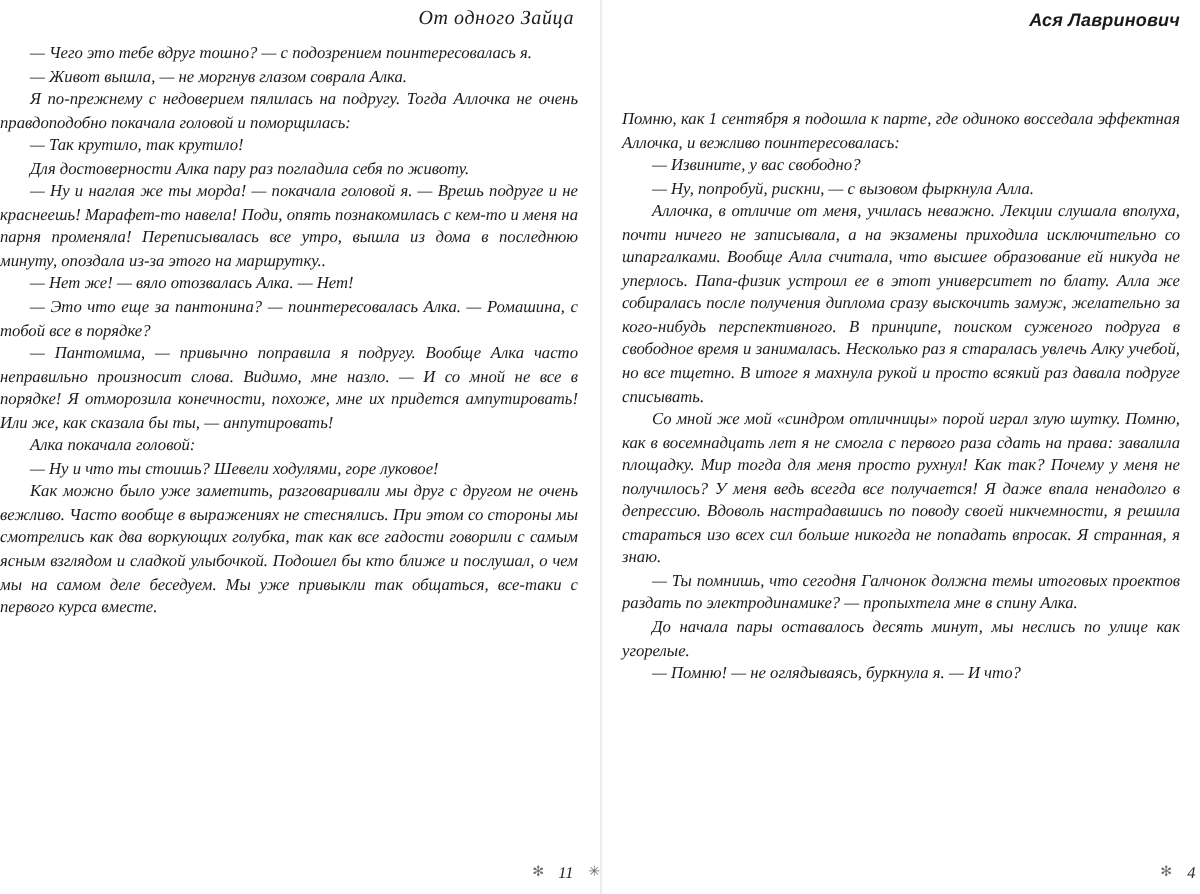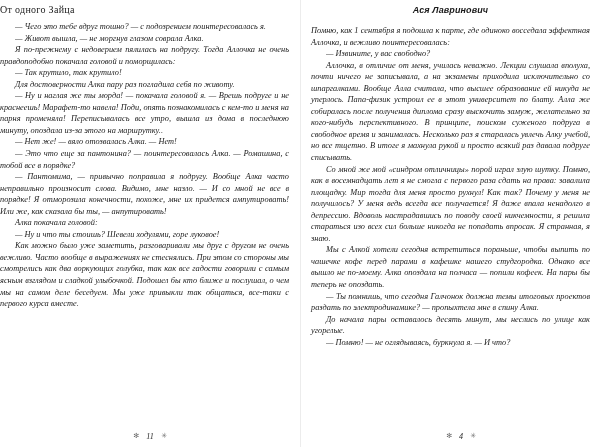--- a/index.html
+++ b/index.html
@@ -42,29 +42,30 @@
     padding: 0 10px 0 11px;
   }
   .running-head {
     height: 20px;
     line-height: 20px;
     font-size: 9.3px;
     white-space: nowrap;
     overflow: hidden;
   }
   .rh-left {
-    text-align: left;
+    text-align: right;
     font-family: "Liberation Serif", "DejaVu Serif", serif;
+    font-style: italic;
     font-weight: 400;
     letter-spacing: 0.3px;
     font-size: 10px;
     padding-right: 2px;
   }
   .rh-right {
-    text-align: center;
+    text-align: right;
     font-family: "Liberation Sans", "DejaVu Sans", sans-serif;
     font-style: italic;
     font-weight: bold;
     font-size: 9px;
     letter-spacing: 0.1px;
   }
   .body-text {
     font-size: 8.35px;
     line-height: 11.55px;
     text-align: justify;
@@ -79,27 +80,28 @@
     text-align: justify;
   }
   .body-text p.noindent {
     text-indent: 0;
   }
   .page-left .body-text {
     padding-top: 1px;
   }
   .page-right .body-text {
     padding-top: 5px;
+    margin-top: 29px;
   }
   .folio {
     position: absolute;
     bottom: 6px;
     left: 0;
     width: 100%;
-    text-align: center;
+    text-align: right;
     font-size: 8.2px;
     font-style: italic;
     color: #2b2b2b;
     letter-spacing: 0px;
   }
   .page-left .folio { padding-right: 11px; }
   .page-right .folio { padding-left: 11px; padding-right: 10px; }
   .folio .orn {
     display: inline-block;
     font-size: 7.5px;
@@ -140,23 +142,23 @@
     <div class="folio">
       <span class="orn">✻</span><span class="num">11</span><span class="orn">✳</span>
     </div>
   </div>
 
   <div class="page page-right">
     <div class="running-head rh-right">Ася Лавринович</div>
     <div class="body-text">
       <p class="noindent">Помню, как 1 сентября я подошла к парте, где одиноко восседала эффектная Аллочка, и вежливо поинтересовалась:</p>
       <p>— Извините, у вас свободно?</p>
+      <p>— Ну, попробуй, рискни, — с вызовом фыркнула Алла.</p>
       <p>Аллочка, в отличие от меня, училась неважно. Лекции слушала вполуха, почти ничего не записывала, а на экзамены приходила исключительно со шпаргалками. Вообще Алла считала, что высшее образование ей никуда не упер­лось. Папа-физик устроил ее в этот университет по блату. Алла же собиралась после получения диплома сразу выскочить замуж, желательно за кого-нибудь перспективного. В принципе, поиском суженого подруга в свободное время и занималась. Несколько раз я старалась увлечь Алку учебой, но все тщетно. В итоге я махнула рукой и просто всякий раз давала подруге списывать.</p>
       <p>Со мной же мой «синдром отличницы» порой играл злую шутку. Помню, как в восемнадцать лет я не смогла с первого раза сдать на права: завалила площадку. Мир тогда для меня просто рухнул! Как так? Почему у меня не получилось? У меня ведь всегда все получается! Я даже впала ненадолго в депрессию. Вдоволь настрадавшись по поводу своей никчемности, я решила стараться изо всех сил больше никогда не попадать впросак. Я странная, я знаю.</p>
-      <p>Мы с Алкой хотели сегодня встретиться пораньше, чтобы выпить по чашечке кофе перед парами в кафешке нашего студгородка. Однако все вышло не по-моему. Алка опоздала на полчаса — попили кофеек. На пары бы теперь не опоздать.</p>
       <p>— Ты помнишь, что сегодня Галчонок должна темы итоговых проектов раздать по электродинамике? — пропыхтела мне в спину Алка.</p>
       <p>До начала пары оставалось десять минут, мы неслись по улице как угорелые.</p>
       <p>— Помню! — не оглядываясь, буркнула я. — И что?</p>
     </div>
     <div class="folio">
       <span class="orn">✻</span><span class="num">4</span><span class="orn">✳</span>
     </div>
   </div>
 
 </div>

